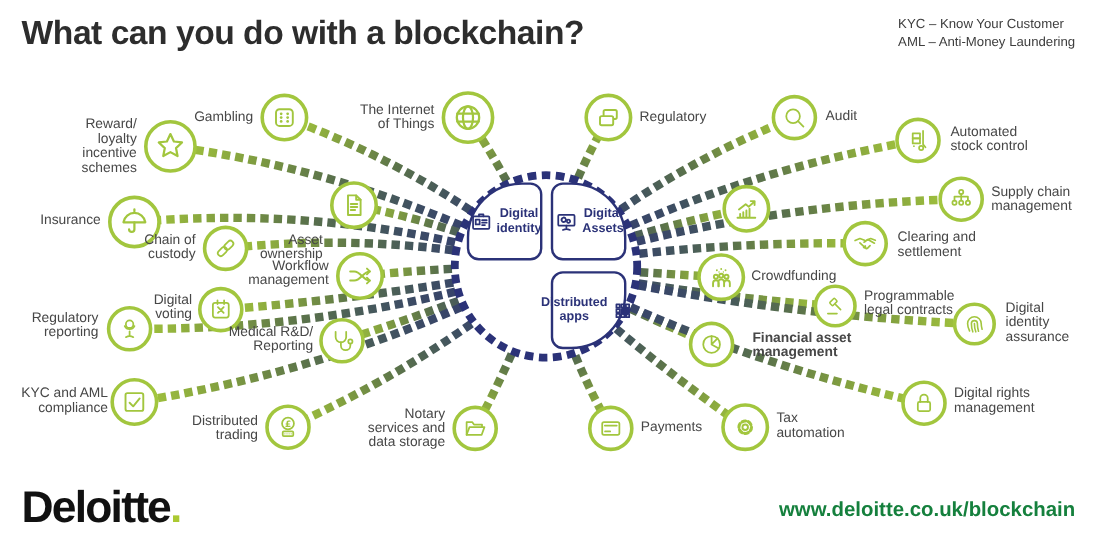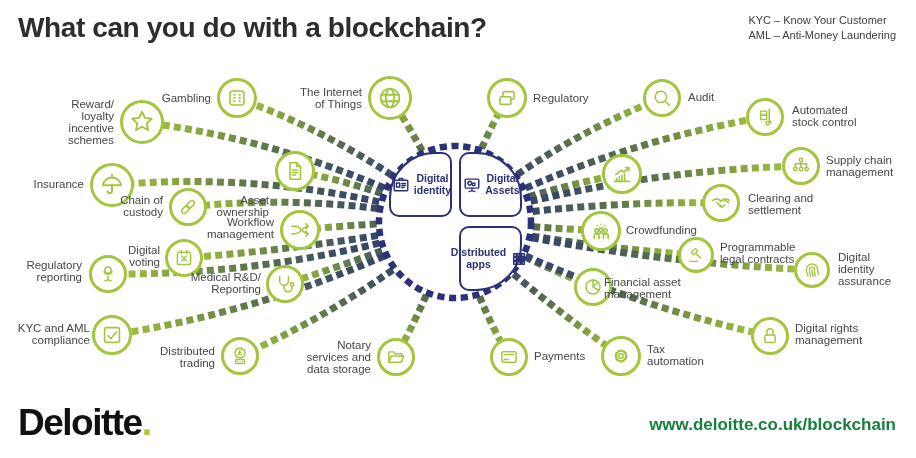--- a/index.html
+++ b/index.html
@@ -475,21 +475,21 @@
       </div>
       <div class="node-label align-left" style="top: 251px; left: 838px;">Digital
 identity
 assurance</div>
       <div class="node-circle" style="left: 574px; top: 268px; width: 38px; height: 38px;">
         <svg width="22" height="22" viewBox="0 0 24 24" fill="none" stroke="currentColor" stroke-width="1.6" stroke-linecap="round" stroke-linejoin="round">
           <circle cx="12" cy="12" r="7.6"></circle>
           <path d="M12 4.4V12l6.6 3.8M12 12l5.4-5.4"></path>
         </svg>
       </div>
-      <div class="node-label align-left" style="top: 276px; left: 604px;">Financial asset
+      <div class="node-label align-left" style="top: 276px; left: 627px; font-weight: bold;">Financial asset
 management</div>
       <div class="node-circle" style="left: 751px; top: 317px; width: 38px; height: 38px;">
         <svg width="22" height="22" viewBox="0 0 24 24" fill="none" stroke="currentColor" stroke-width="1.6" stroke-linecap="round" stroke-linejoin="round">
           <rect x="6.4" y="10.8" width="11.2" height="8.4" rx="1.4"></rect>
           <path d="M8.6 10.8V7.6a3.4 3.4 0 0 1 6.8 0v3.2"></path>
         </svg>
       </div>
       <div class="node-label align-left" style="top: 322px; left: 795px;">Digital rights
 management</div>
       <div class="node-circle" style="left: 490px; top: 338px; width: 38px; height: 38px;">

